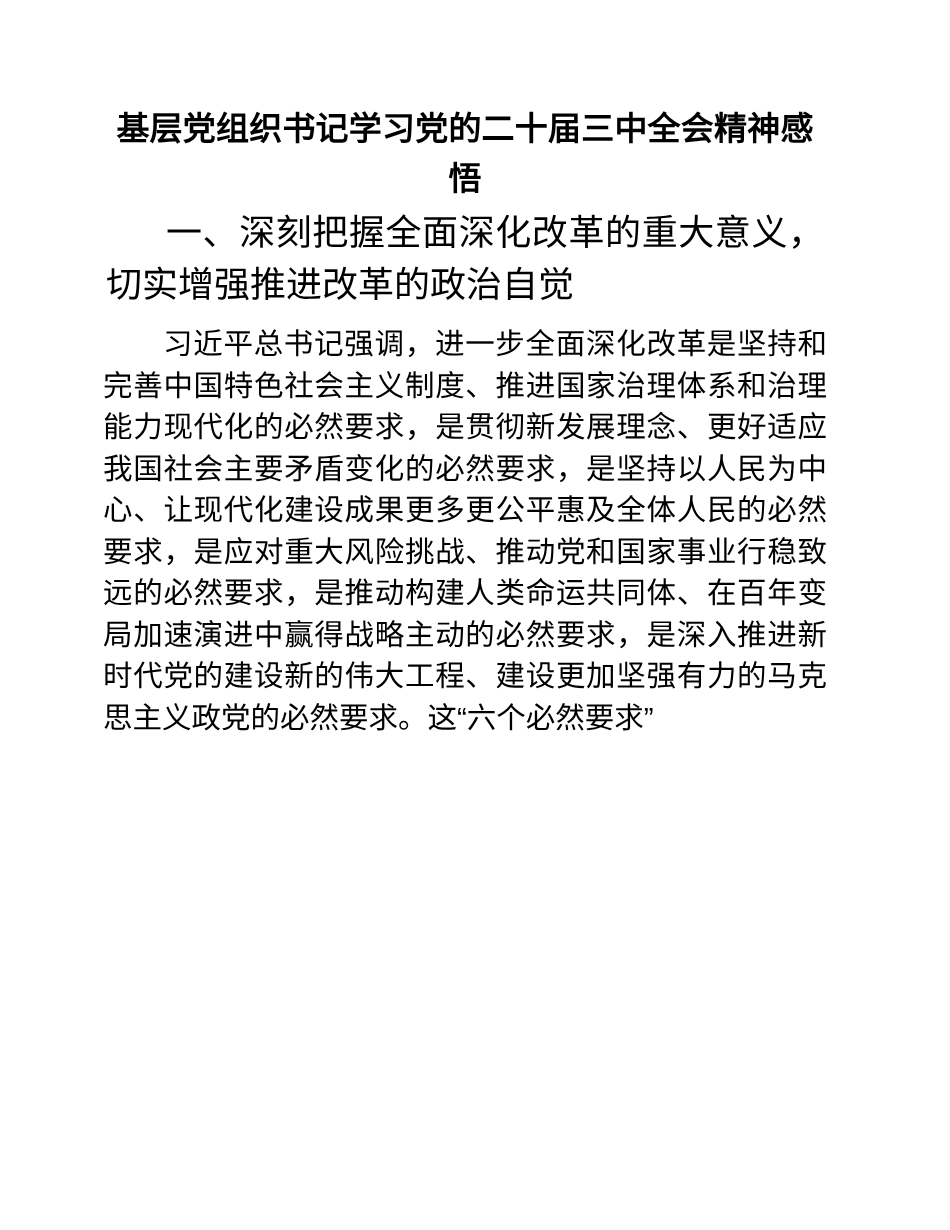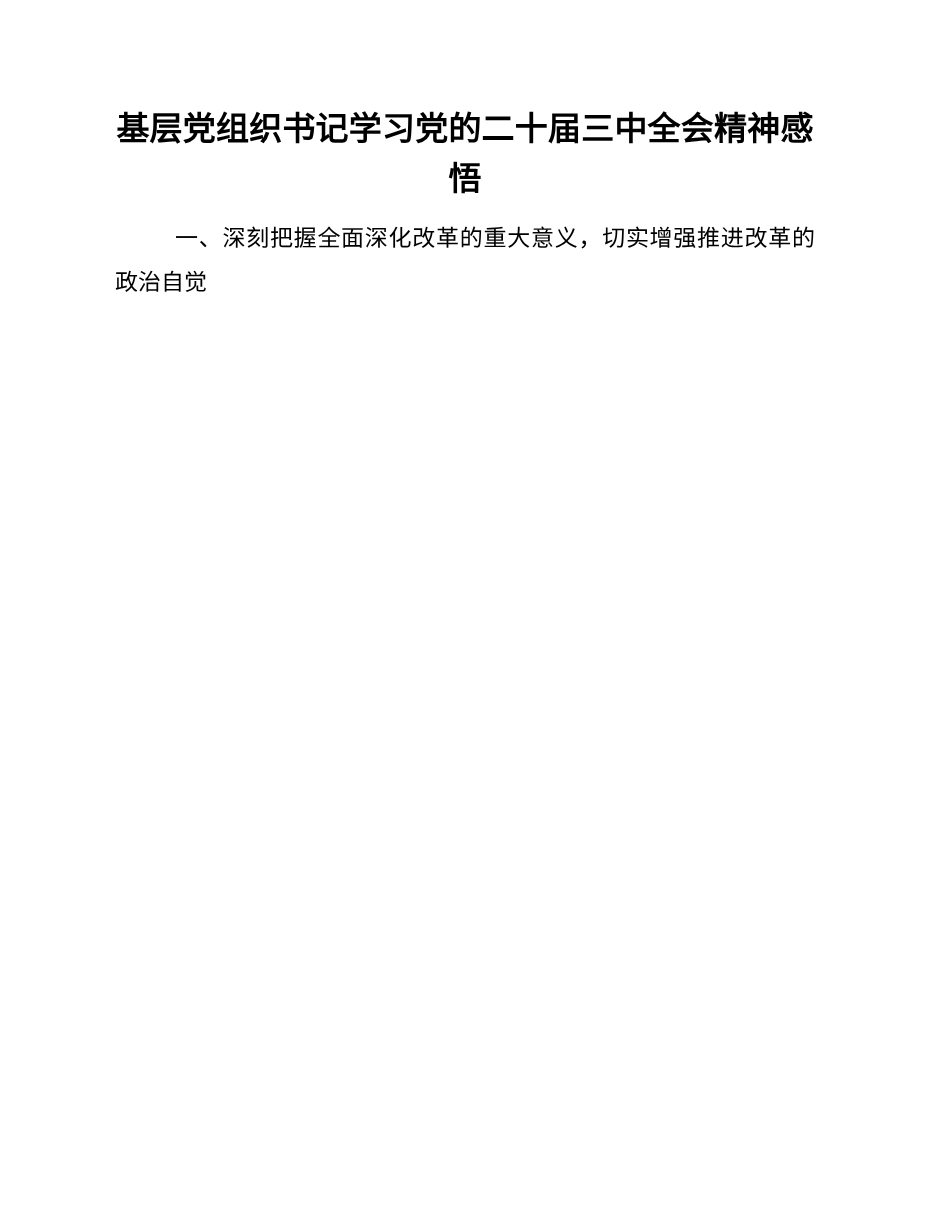--- a/index.html
+++ b/index.html
@@ -56,37 +56,38 @@
     text-justify: inter-character;
     text-indent: 60px;
     word-break: break-all;
     letter-spacing: 0px;
   }
 
   .para-gap-first { margin-top: 32px; }
   .para-gap       { margin-top: 12px; }
 
   .section-heading {
-    margin: 12px;
+    margin: 3px;
     padding: 0;
-    font-size: 23px;
+    font-size: 36px;
     font-weight: normal;
-    line-height: 44px;
+    line-height: 52px;
     text-align: justify;
     text-justify: inter-character;
     text-indent: 60px;
     word-break: break-all;
   }
 </style>
 </head>
 <body>
 
 <div class="page">
   <div class="content">
 
     <h1 class="doc-title">基层党组织书记学习党的二十届三中全会精神感悟</h1>
 
 
     <p class="section-heading para-gap">一、深刻把握全面深化改革的重大意义，切实增强推进改革的政治自觉</p>
 
+    <p class="para para-gap">习近平总书记强调，进一步全面深化改革是坚持和完善中国特色社会主义制度、推进国家治理体系和治理能力现代化的必然要求，是贯彻新发展理念、更好适应我国社会主要矛盾变化的必然要求，是坚持以人民为中心、让现代化建设成果更多更公平惠及全体人民的必然要求，是应对重大风险挑战、推动党和国家事业行稳致远的必然要求，是推动构建人类命运共同体、在百年变局加速演进中赢得战略主动的必然要求，是深入推进新时代党的建设新的伟大工程、建设更加坚强有力的马克思主义政党的必然要求。这“六个必然要求”</p>
 
   </div>
 </div>
 
 </body></html>

